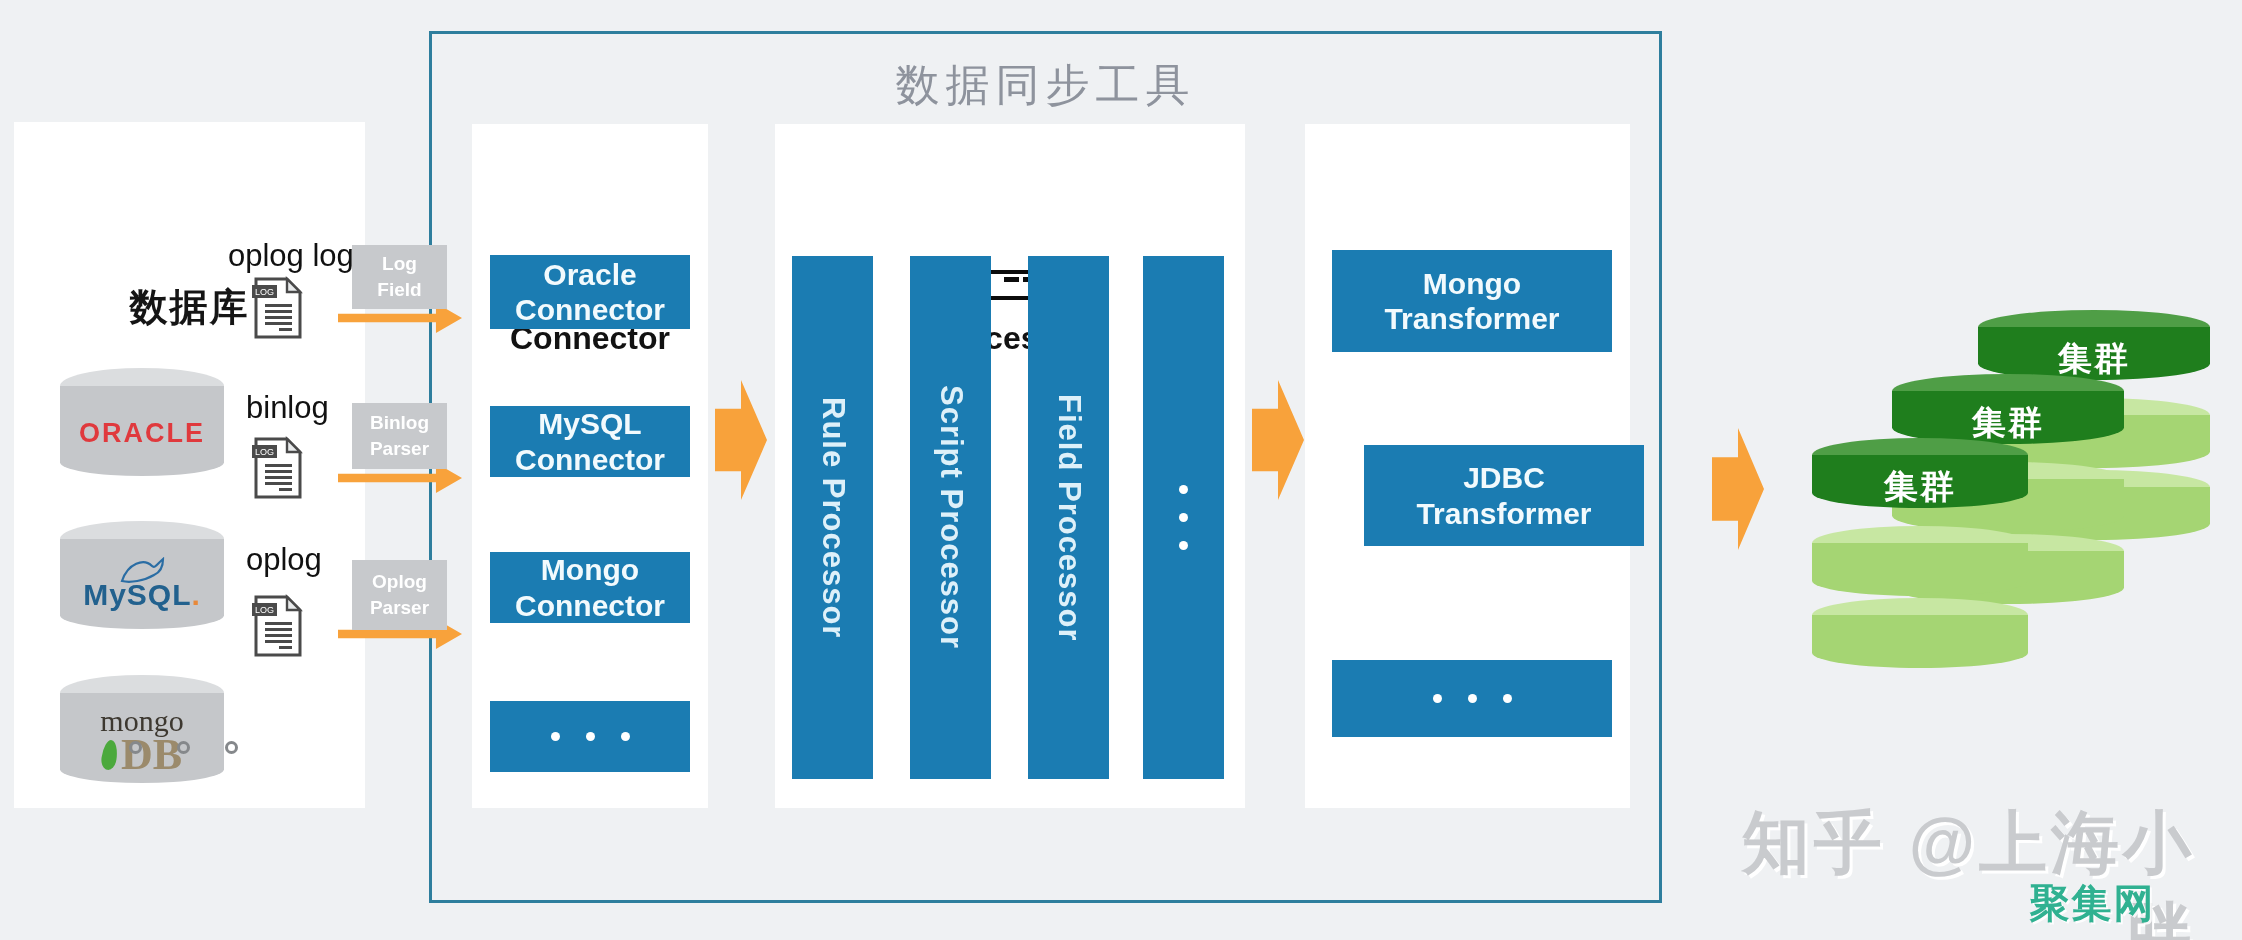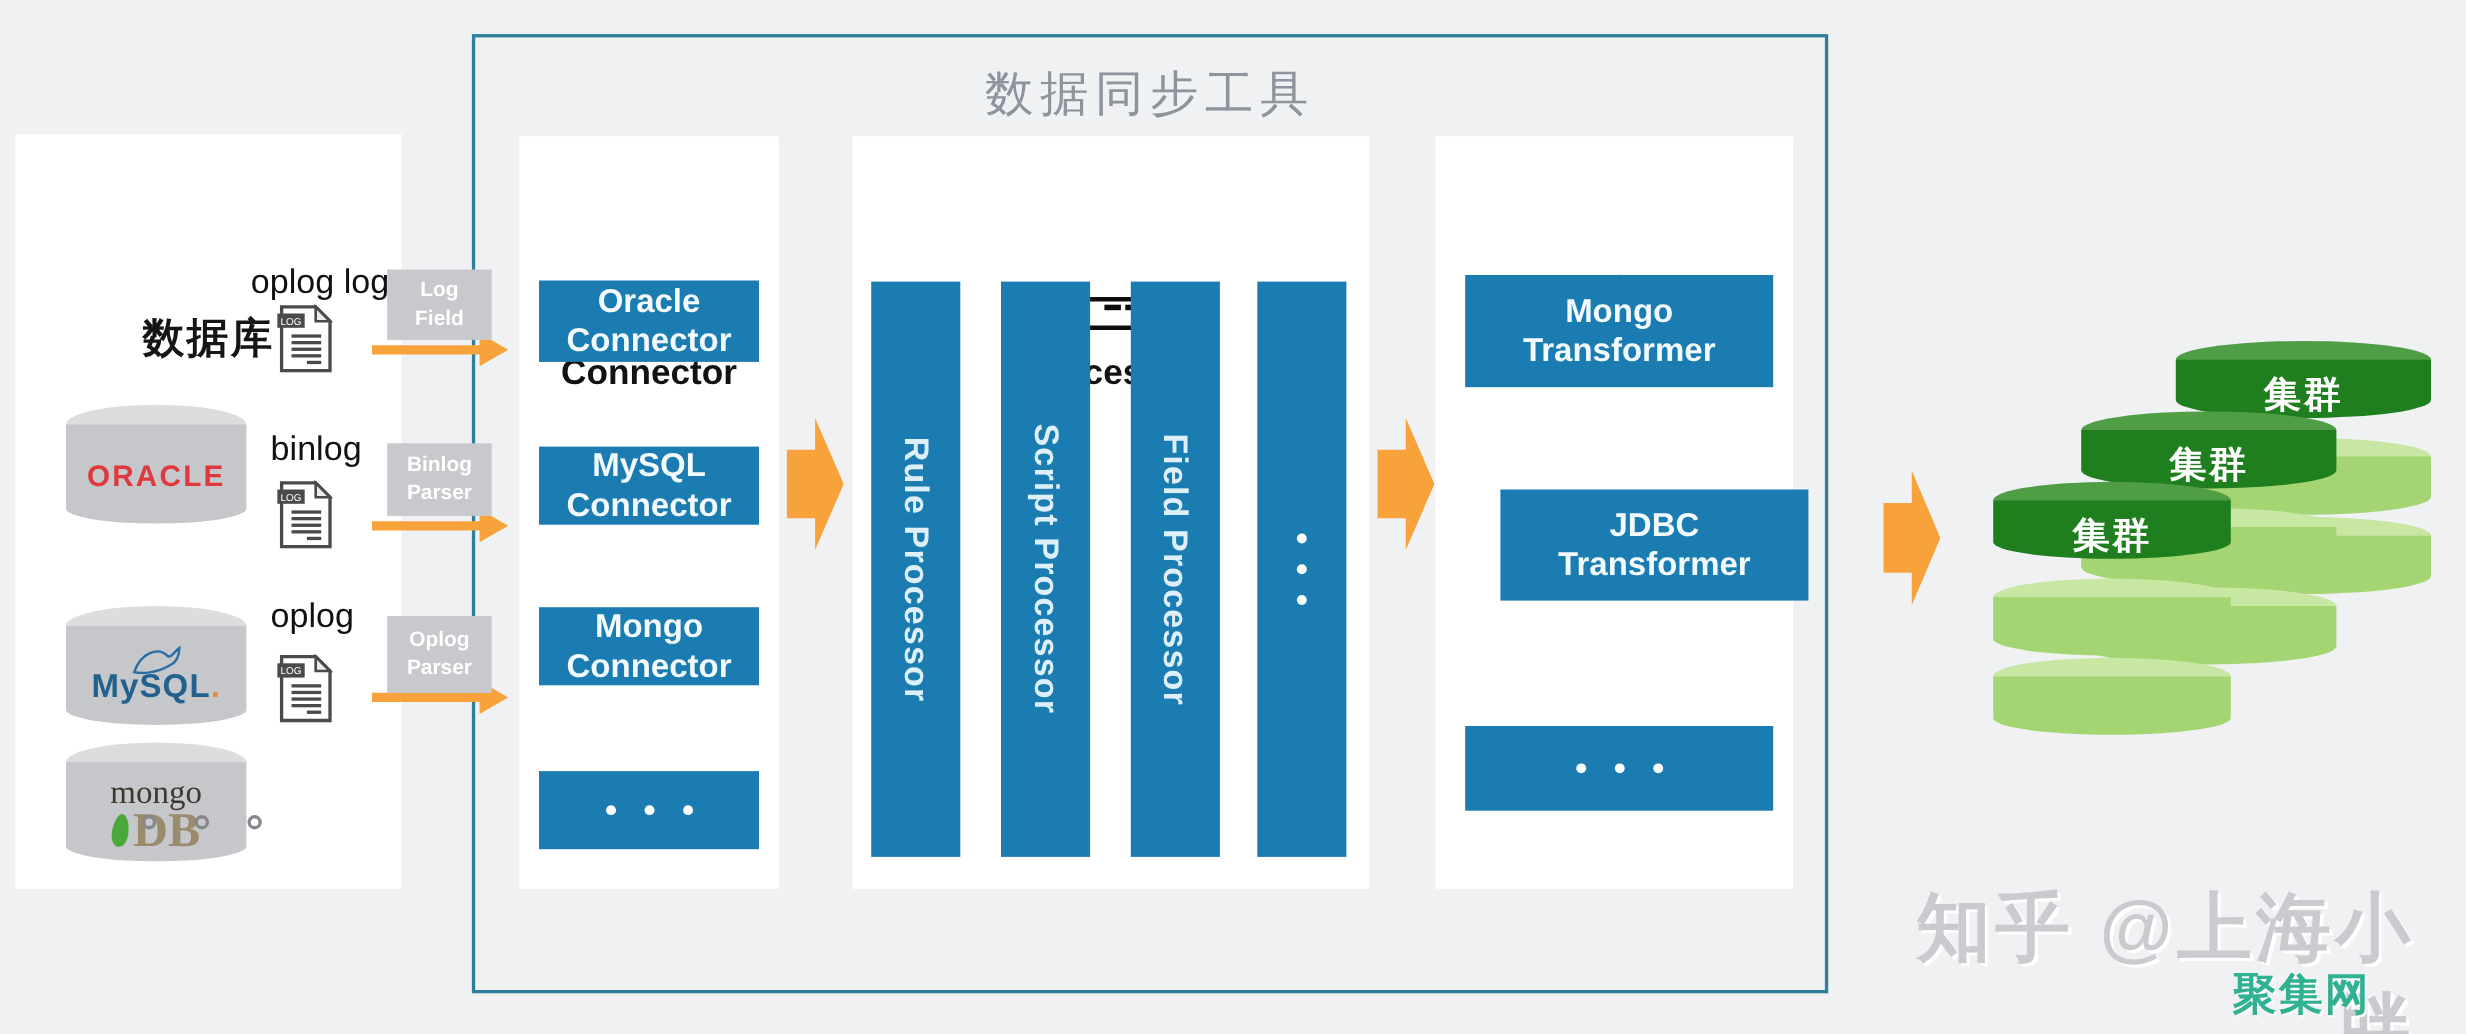--- a/index.html
+++ b/index.html
@@ -121,21 +121,21 @@
   </div>
 
   <div class="cyl" style="left:60px;top:368px;">
     <div class="ct"></div>
     <div class="cb"></div>
     <div class="logo">
       <span class="oracle-txt">ORACLE</span>
     </div>
   </div>
 
-  <div class="cyl" style="left:60px;top:551px;padding-left:40px;">
+  <div class="cyl" style="left:60px;top:521px;padding-left:40px;">
     <div class="ct"></div>
     <div class="cb"></div>
     <div class="logo mysql-wrap">
       <svg width="48" height="26" viewBox="0 0 48 26">
         <path d="M4 24 C 10 6, 26 1, 34 9 C 37 12, 40 6, 45 2 C 45 9, 43 15, 36 18 C 26 24, 12 26, 4 24 Z" fill="none" stroke="#2a6da4" stroke-width="2.2"></path>
       </svg>
       <span class="mysql-txt"><span>MySQL</span><span class="dot-o">.</span></span>
     </div>
   </div>
 

